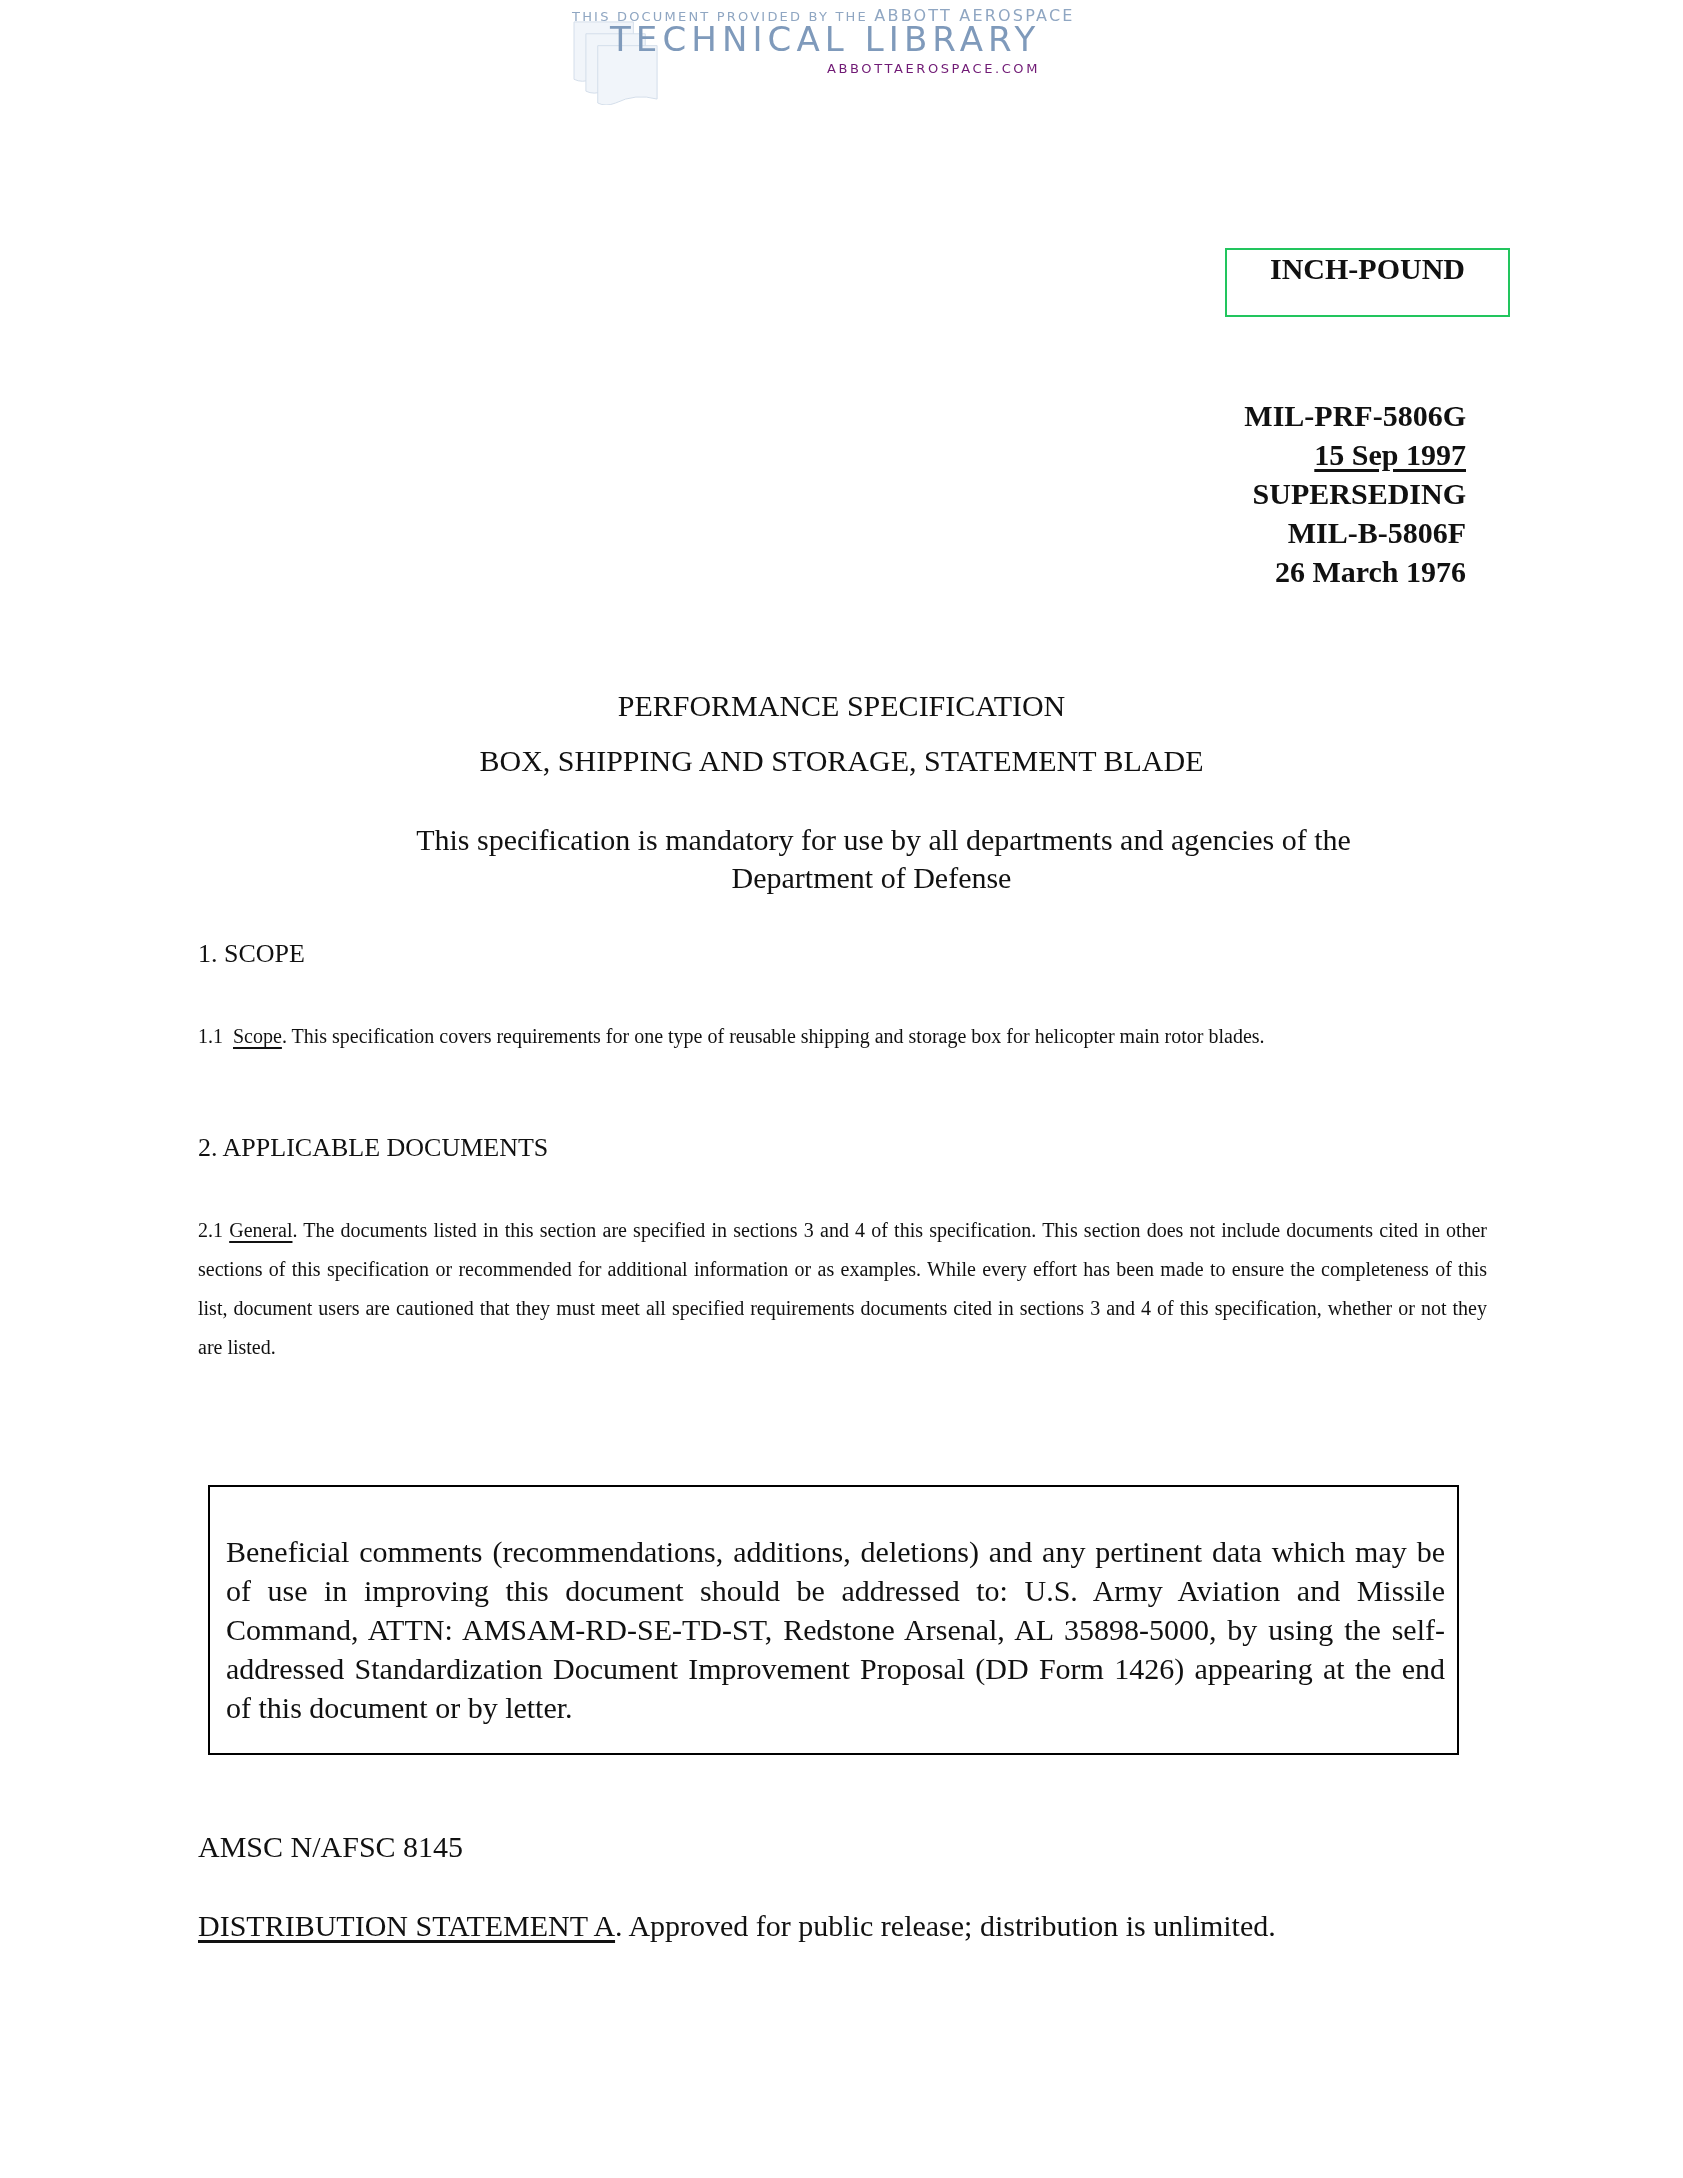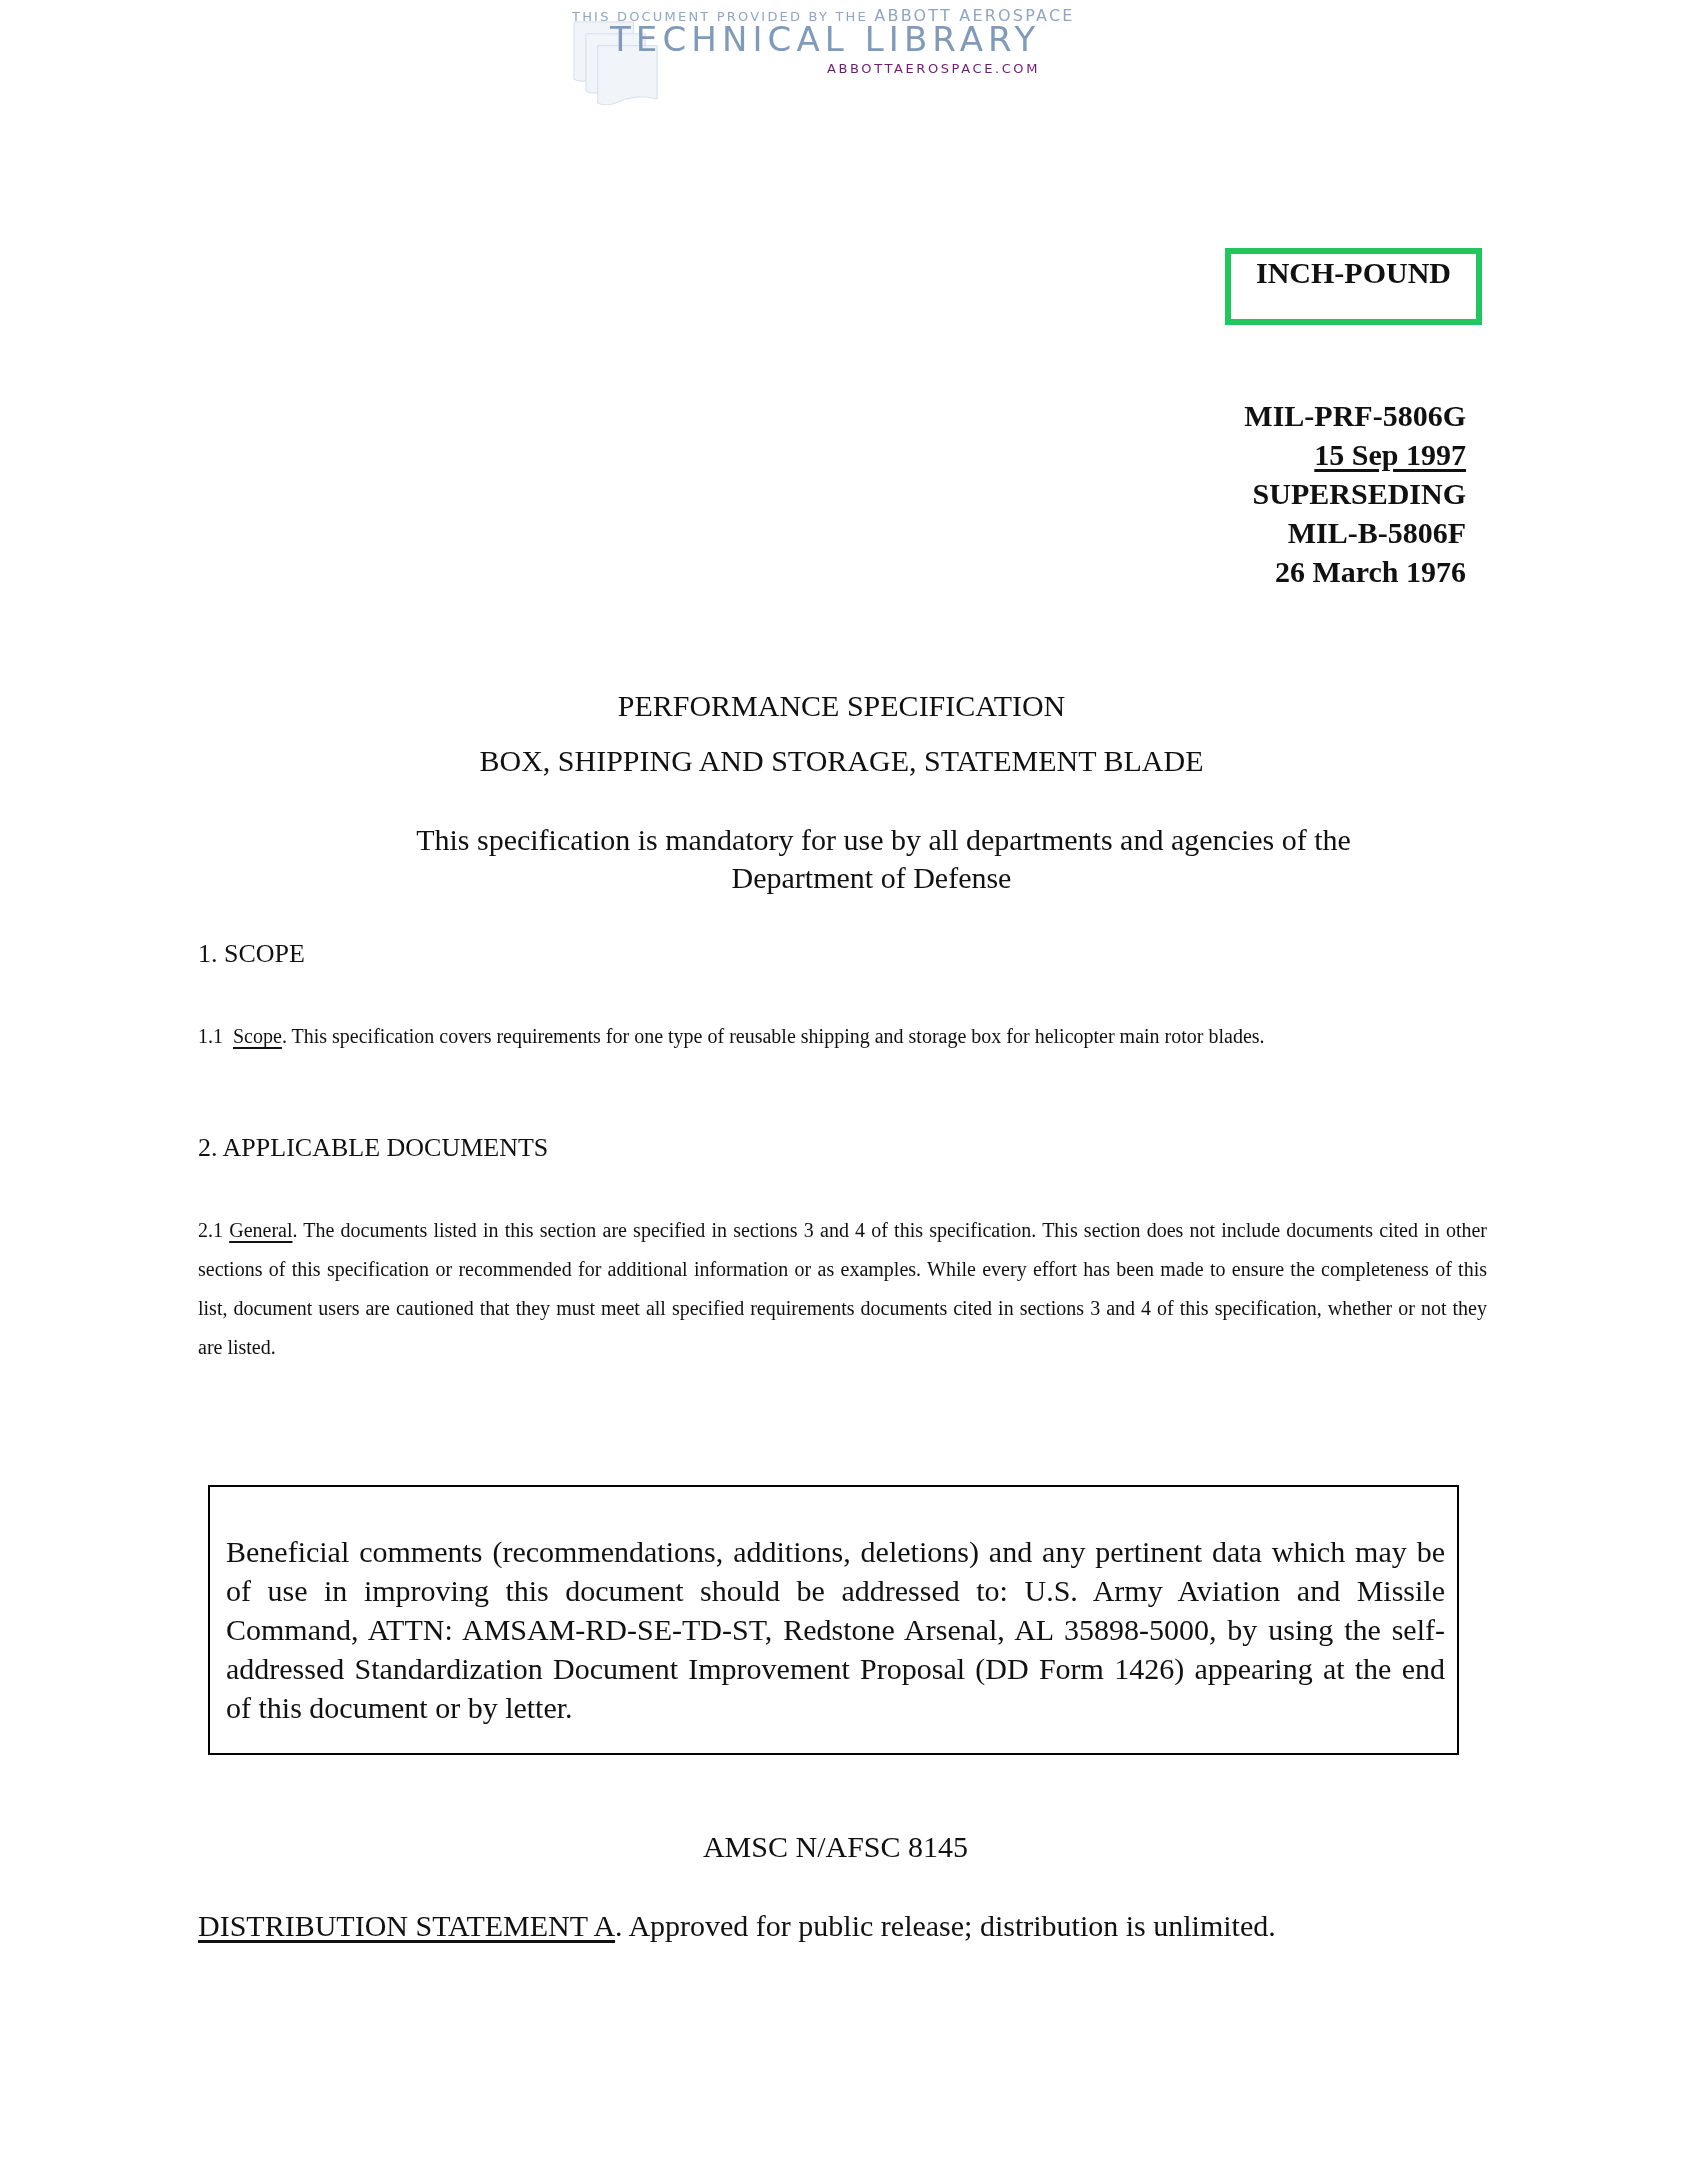--- a/index.html
+++ b/index.html
@@ -66,22 +66,23 @@
       white-space: nowrap;
     }
 
     
     .inch-box {
       position: absolute;
       left: 1225px;
       top: 248px;
       width: 245px;
       height: 65px;
-      border: 6px solid #22c55e;
+      border: 2px solid #22c55e;
       box-sizing: content-box;
+      padding-left: 36px;
     }
     .inch-box span {
       position: absolute;
       left: 0;
       right: 0;
       top: 2px;
       text-align: center;
       font-weight: bold;
       font-size: 30px;
     }
@@ -143,21 +144,21 @@
       text-align-last: left;
     }
 
     .footer-row {
       position: absolute;
       left: 198px;
       top: 1830px;
       width: 1275px;
       font-size: 30px;
       display: flex;
-      justify-content: center;
+      justify-content: flex-start;
     }
     .dist {
       position: absolute;
       left: 198px;
       top: 1909px;
       font-size: 30px;
       white-space: nowrap;
     }
     .dist .u { text-decoration: underline; text-underline-offset: 4px; }
   </style>

